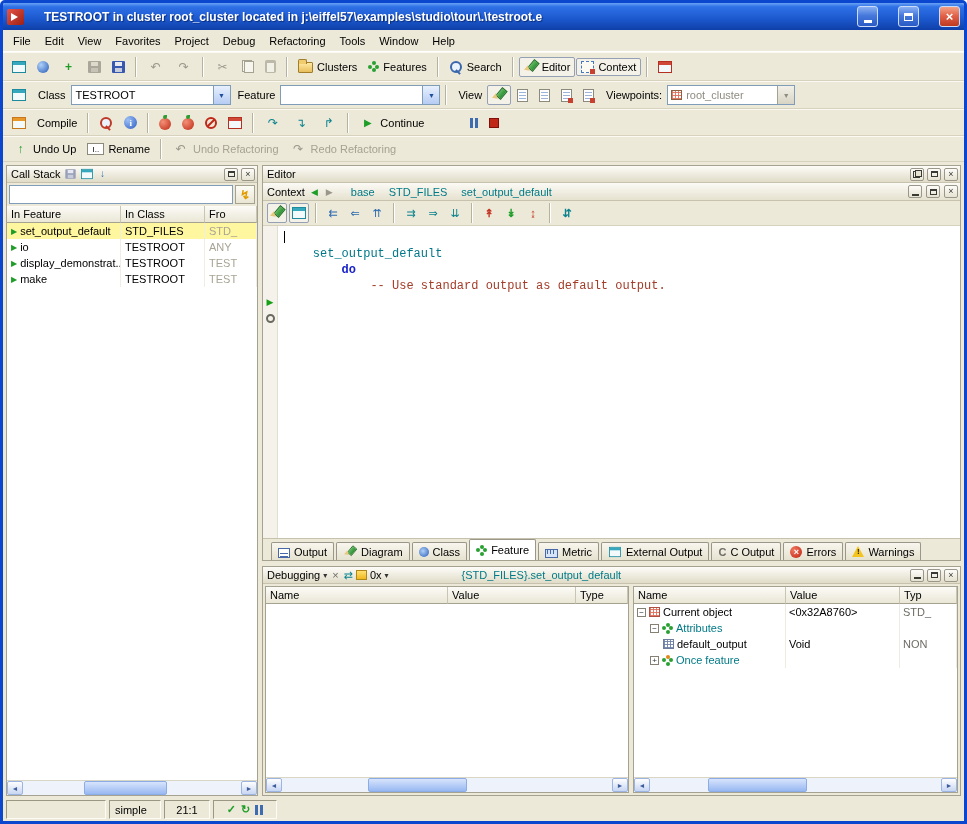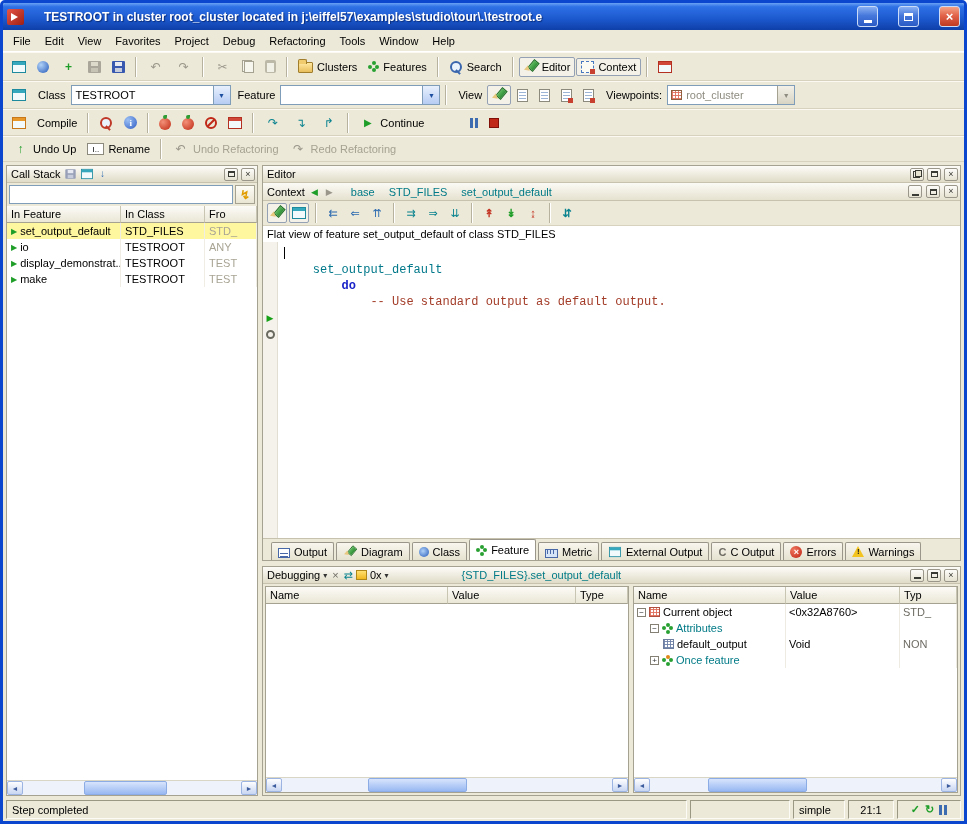--- a/index.html
+++ b/index.html
@@ -561,21 +561,20 @@
               <span class="green bold">↡</span>
             </div>
           <div class="ebtn">
               <span class="red bold">↨</span>
             </div>
           <div class="tsep"></div>
           <div class="ebtn">
               <span class="teal bold">⇵</span>
             </div>
         </div>
-        <div class="flatview">Flat view of feature set_output_default of class STD_FILES</div>
         <div class="code">
           <div class="gutter">
             <div class="grow"></div>
             <div class="grow"></div>
             <div class="grow"></div>
             <div class="grow"></div>
             <div class="grow">
                 <span class="gmark-arrow">▶</span>
               </div>
             <div class="grow">
@@ -735,21 +734,20 @@
                 </div>
               <span class="sbtn">►</span>
             </div>
           </div>
         </div>
       </div>
     </div>
   </div>
 
   <div class="statusbar">
-    <div class="sseg msg">Step completed</div>
     <div class="sseg prog"></div>
     <div class="sseg mode">simple</div>
     <div class="sseg pos">21:1</div>
     <div class="sseg tools">
       <span class="green bold">✓</span>
       <span class="green bold">↻</span>
       <span class="ic-pause">
           <i></i>
           <i></i>
         </span>

